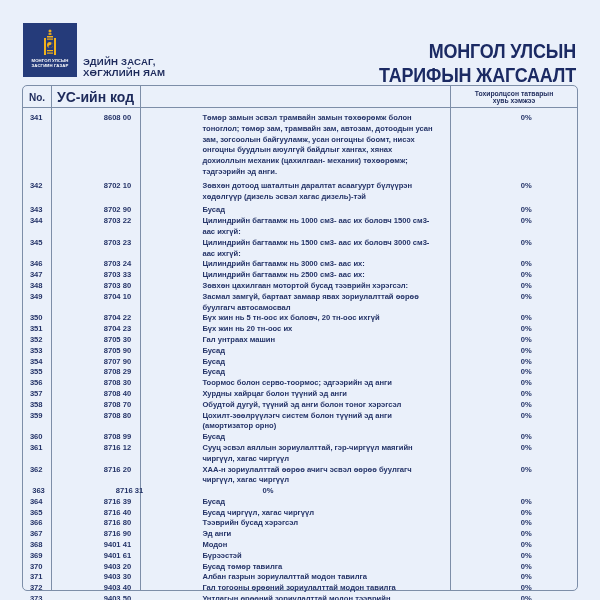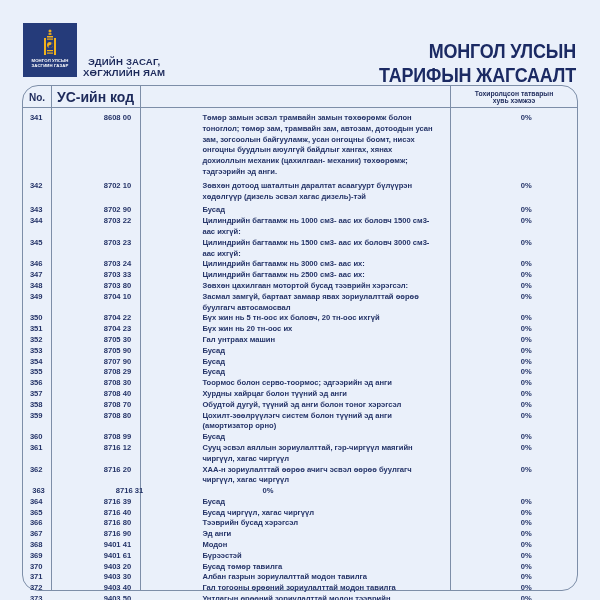--- a/index.html
+++ b/index.html
@@ -19,32 +19,31 @@
   }
   .logo svg { margin-top: 6px; }
   .logo-text {
     color: #fff; font-size: 4.3px; font-weight: bold; line-height: 5px;
     text-align: center; margin-top: 1px; letter-spacing: 0.1px;
   }
   .ministry {
     position: absolute; left: 83px; top: 56px;
     font-size: 9.6px; font-weight: bold; color: #1d2a5b; line-height: 11px;
     letter-spacing: 0.2px;
-    text-align: center;
   }
   .title {
     position: absolute; right: 24px; top: 39px;
     text-align: right; font-size: 19.5px; font-weight: bold; color: #1b2a63;
     line-height: 24px; letter-spacing: -0.2px;
     font-family: "Liberation Sans", sans-serif;
     transform: scaleX(0.92); transform-origin: right;
   }
   .table-wrap {
     position: absolute; left: 22px; top: 85px; width: 556px; height: 506px;
-    border: 1px solid #7d8ea8; border-radius: 16px;
+    border: 1px solid #7d8ea8; border-radius: 5px;
   }
   .col-line { position: absolute; top: 0; bottom: 0; width: 1px; background: #7d8ea8; }
   .hdr {
     position: absolute; left: 0; right: 0; top: 0; height: 22px;
     border-bottom: 1px solid #7d8ea8;
   }
   .hdr div {
     position: absolute; top: 0; height: 22px; display: flex; align-items: center; justify-content: center;
     font-weight: bold; color: #1d2a5b; text-align: center;
   }

